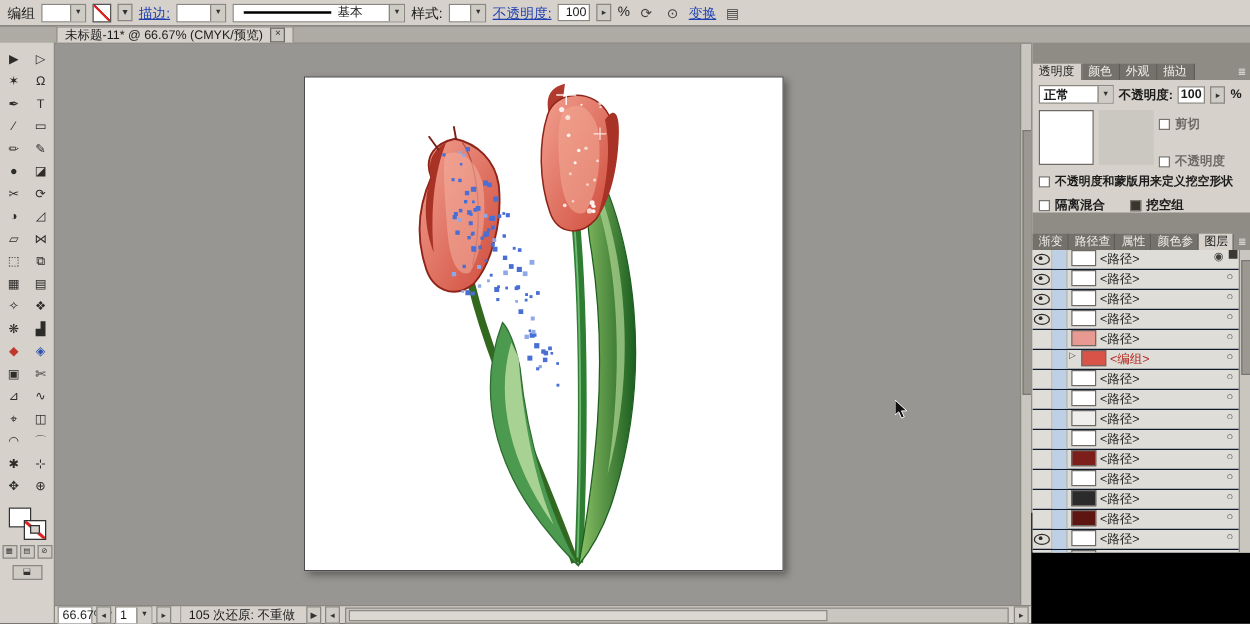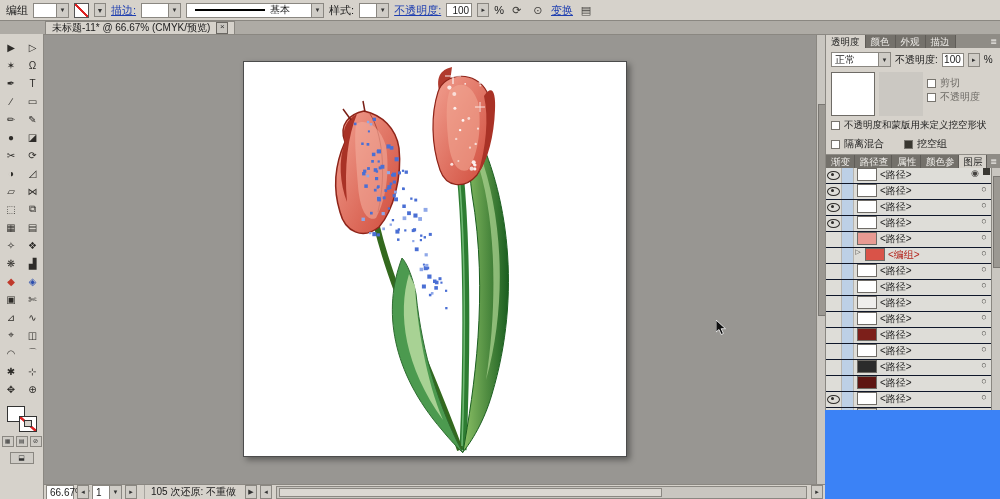--- a/index.html
+++ b/index.html
@@ -1,16 +1,16 @@
 <!DOCTYPE html>
 <html><head>
 <meta charset="utf-8">
 <style>
   html,body{margin:0;padding:0;background:#6e6c69;}
-  .app{position:relative;width:1000px;height:499px;overflow:hidden;background:#3b82f6;
+  .app{position:relative;width:1000px;height:499px;overflow:hidden;background:#000000;
        font-family:"Liberation Sans","DejaVu Sans",sans-serif;font-size:11px;color:#1b1b1b;}
   
   .control-bar{position:absolute;left:0;top:0;width:1000px;height:21px;background:#d6d2cb;
     border-bottom:1px solid #8a8781;display:flex;align-items:center;gap:5px;padding:0 6px;box-sizing:border-box;z-index:6;}
   .cb-label{font-size:11px;white-space:nowrap;}
   .link{color:#1f3fb0;text-decoration:underline;white-space:nowrap;cursor:pointer;}
   .select{height:15px;background:#fff;border:1px solid #8a8781;display:inline-flex;align-items:center;
     font-size:10px;padding-left:3px;box-sizing:border-box;white-space:nowrap;}
   .select .arr{margin-left:auto;width:11px;align-self:stretch;background:#cfccc6;border-left:1px solid #8a8781;
     display:flex;align-items:center;justify-content:center;font-size:6px;color:#333;}
@@ -48,26 +48,26 @@
   .canvas{position:absolute;left:44px;top:34px;width:781px;height:450px;background:#989692;overflow:hidden;}
   .artboard{position:absolute;left:199px;top:27px;width:382px;height:394px;background:#fff;
     border:1px solid #4c4c4c;box-shadow:3px 3px 6px rgba(0,0,0,.38);}
   .artboard svg{display:block;}
   .cursor{position:absolute;left:672px;top:286px;z-index:8;}
   .vscroll{position:absolute;right:0;top:0;width:9px;height:450px;background:#c9c6c0;border-left:1px solid #8a8781;box-sizing:border-box;}
   .vthumb{position:absolute;left:1px;top:70px;width:6px;height:210px;background:#9b9892;border:1px solid #7a7772;}
   
   .right-panels{position:absolute;left:825px;top:34px;width:175px;height:376px;background:#d6d2cb;z-index:5;
     border-left:1px solid #8a8781;box-sizing:border-box;}
-  .ptabs{height:14px;background:#8f8c86;display:flex;align-items:flex-end;overflow:hidden;}
+  .ptabs{height:30px;background:#8f8c86;display:flex;align-items:flex-end;overflow:hidden;}
   .ptab{height:13px;padding:0 5px;font-size:9.5px;line-height:13px;color:#efede9;background:#74716b;
     border-right:1px solid #5f5c57;white-space:nowrap;overflow:hidden;max-width:40px;}
   .ptab.active{background:#d6d2cb;color:#1b1b1b;}
   .ptab-menu{margin-left:auto;color:#e8e6e2;font-size:8px;padding:0 3px;line-height:13px;}
-  .tbody{position:relative;height:106px;padding:4px 5px;box-sizing:border-box;font-size:10px;}
+  .tbody{position:relative;height:106px;padding:4px 5px;box-sizing:border-box;font-size:10px;font-weight:bold;}
   .trow{display:flex;align-items:center;gap:4px;}
   .chk{width:9px;height:9px;background:#fff;border:1px solid #78756f;display:inline-block;box-sizing:border-box;flex:none;}
   .chk.filled{background:#38362f;}
   .gray-label{color:#6e6b66;}
   .t-thumb{width:42px;height:42px;background:#fff;border:1px solid #6e6b66;flex:none;}
   .t-mask{width:44px;height:44px;background:#cbc8c2;flex:none;}
   
   .layers-body{position:relative;height:242px;overflow:hidden;background:#d6d2cb;}
   .lrow{display:flex;align-items:flex-start;height:15px;border-bottom:1px solid #0f172a;background:#deddd8;padding-right:10px;}
   .l-eye{width:15px;align-self:stretch;border-right:1px solid #b7b4ae;display:flex;align-items:center;justify-content:center;flex:none;}
@@ -373,21 +373,21 @@
           <span class="arr">▼</span>
         </span>
         <span style="font-size:10px">不透明度:</span>
         <span class="field" style="width:22px">100</span>
         <span class="mini-btn">▸</span>
         <span>%</span>
       </div>
       <div class="trow" style="margin-top:5px;align-items:flex-start;">
         <span class="t-thumb"></span>
         <span class="t-mask"></span>
-        <span style="display:flex;flex-direction:column;gap:0;padding-top:4px;justify-content:space-between;">
+        <span style="display:flex;flex-direction:column;gap:16px;padding-top:4px;justify-content:space-between;">
           <span class="trow">
               <span class="chk"></span>
             <span class="gray-label">剪切</span>
             </span>
           <span class="trow">
               <span class="chk"></span>
             <span class="gray-label">不透明度</span>
             </span>
         </span>
       </div>

